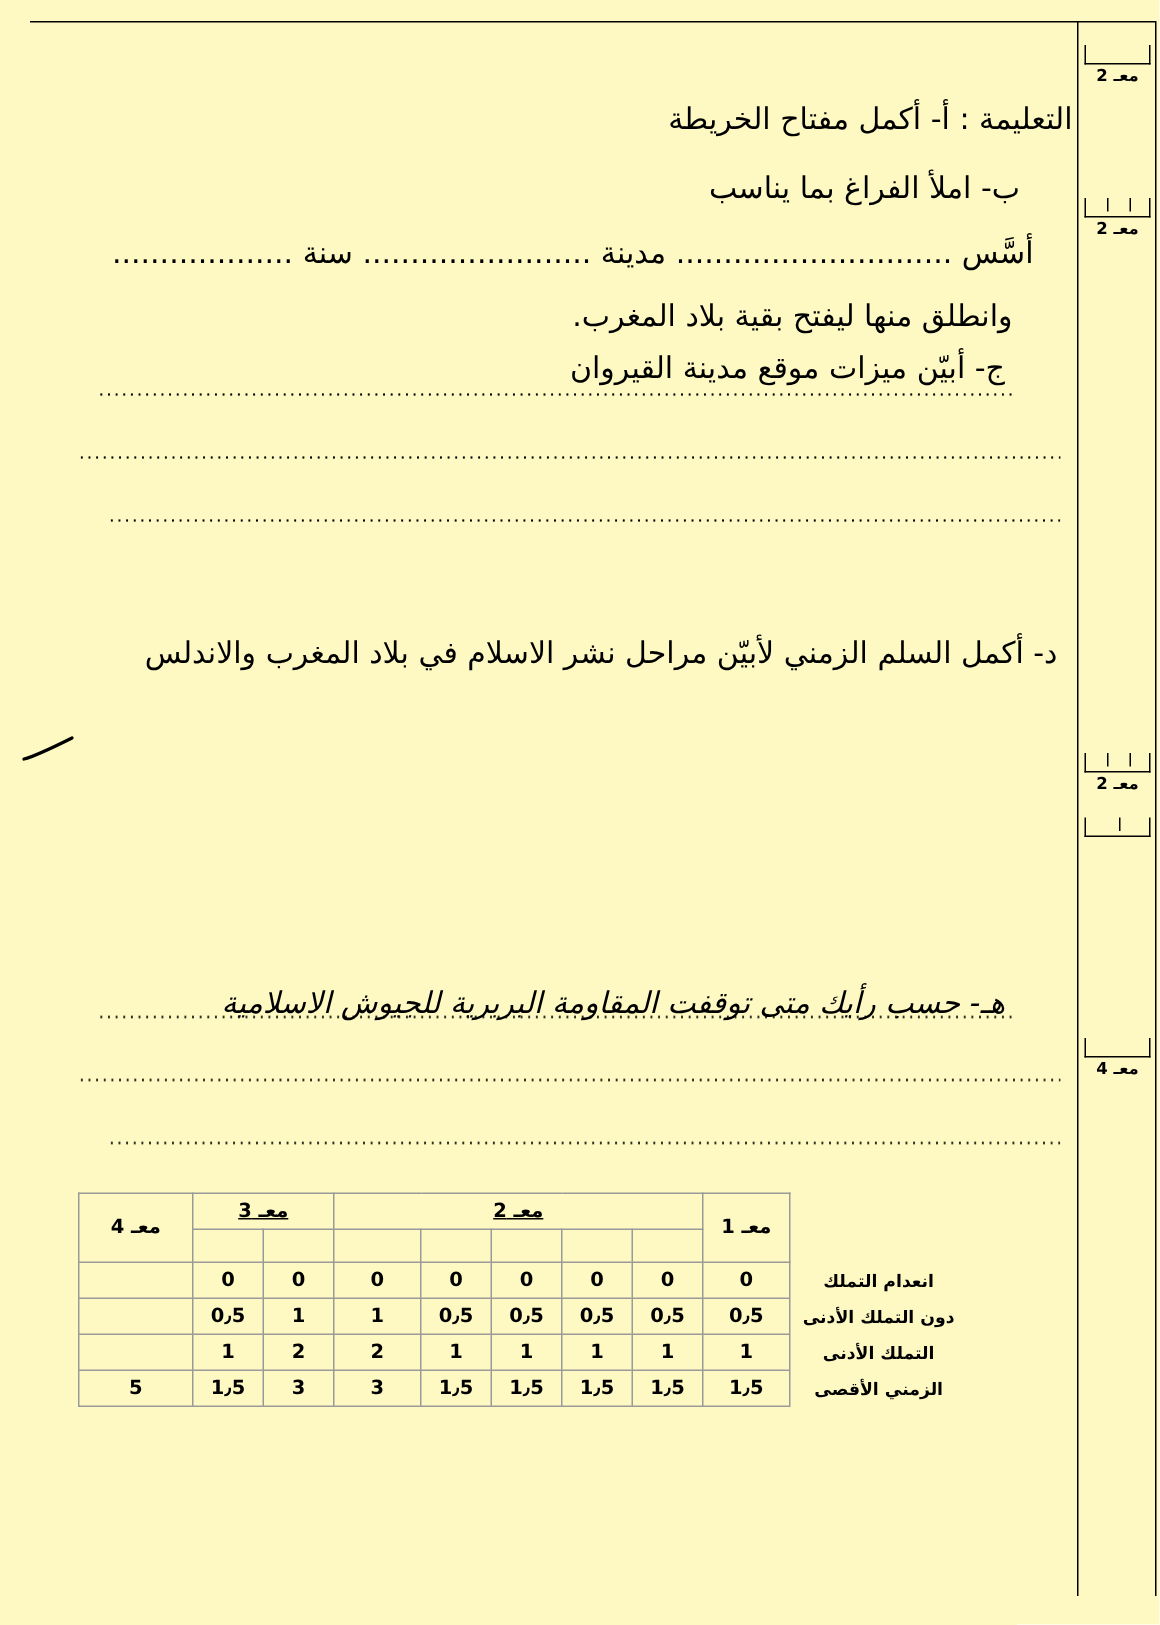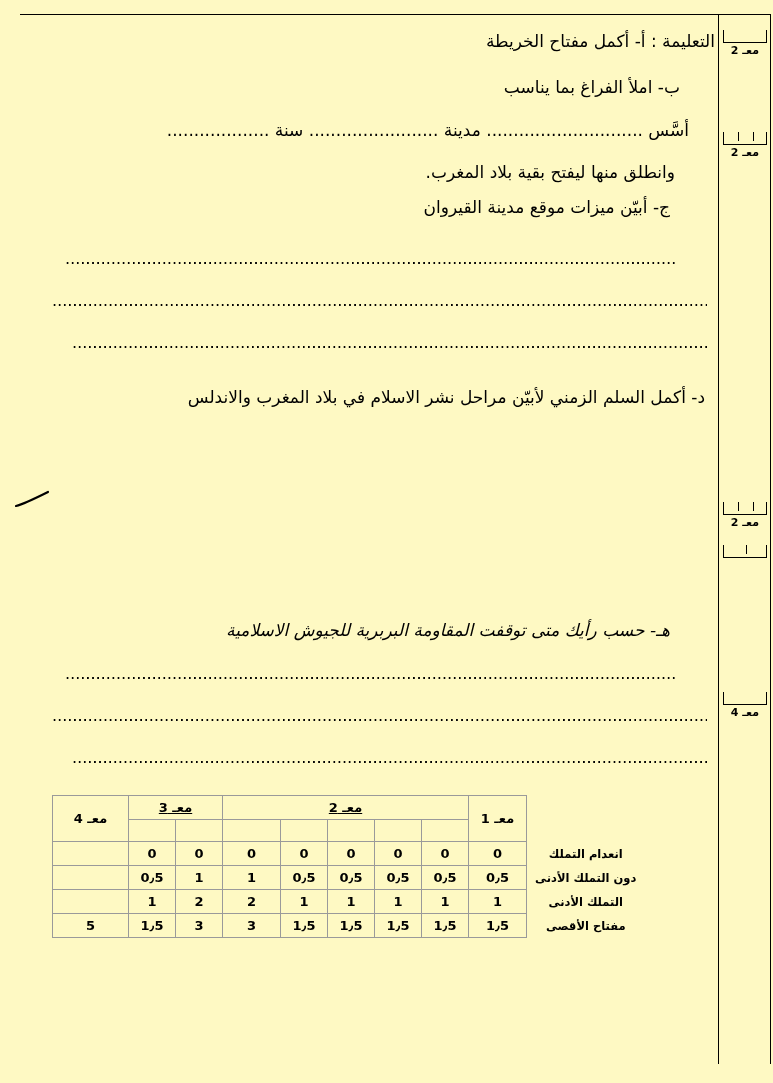--- a/index.html
+++ b/index.html
@@ -94,23 +94,24 @@
     width: 705px;
   }
 
   .line {
     position: absolute;
     white-space: nowrap;
     direction: rtl;
     unicode-bidi: embed;
   }
   .txt {
-    font-size: 17px;
+    font-size: 20px;
     line-height: 1.4;
     color: #000;
+    margin-top: 35px;
   }
 
   
   .dots {
     position: absolute;
     height: 2px;
     background-image: radial-gradient(circle, #000 0.7px, rgba(255,255,255,0) 0.8px);
     background-size: 5.1px 2px;
     background-repeat: repeat-x;
     background-position: left center;
@@ -297,21 +298,21 @@
         <td class="cell-w thick-top">1</td>
         <td class="cell-w thick-top">1</td>
         <td class="cell-w thick-top">1</td>
         <td class="cell-w-wide thick-left thick-top">2</td>
         <td class="cell-w thick-top">2</td>
         <td class="cell-w thick-top">1</td>
         <td class="col4 thick-left"></td>
       </tr>
 
       <tr>
-        <td class="rowlabel">مفتاح الأقصى</td>
+        <td class="rowlabel">الزمني الأقصى</td>
         <td class="cell-w-wide thick-left thick-right">1٫5</td>
         <td class="cell-w">1٫5</td>
         <td class="cell-w">1٫5</td>
         <td class="cell-w">1٫5</td>
         <td class="cell-w">1٫5</td>
         <td class="cell-w-wide thick-left">3</td>
         <td class="cell-w">3</td>
         <td class="cell-w">1٫5</td>
         <td class="col4 thick-left">5</td>
       </tr>

